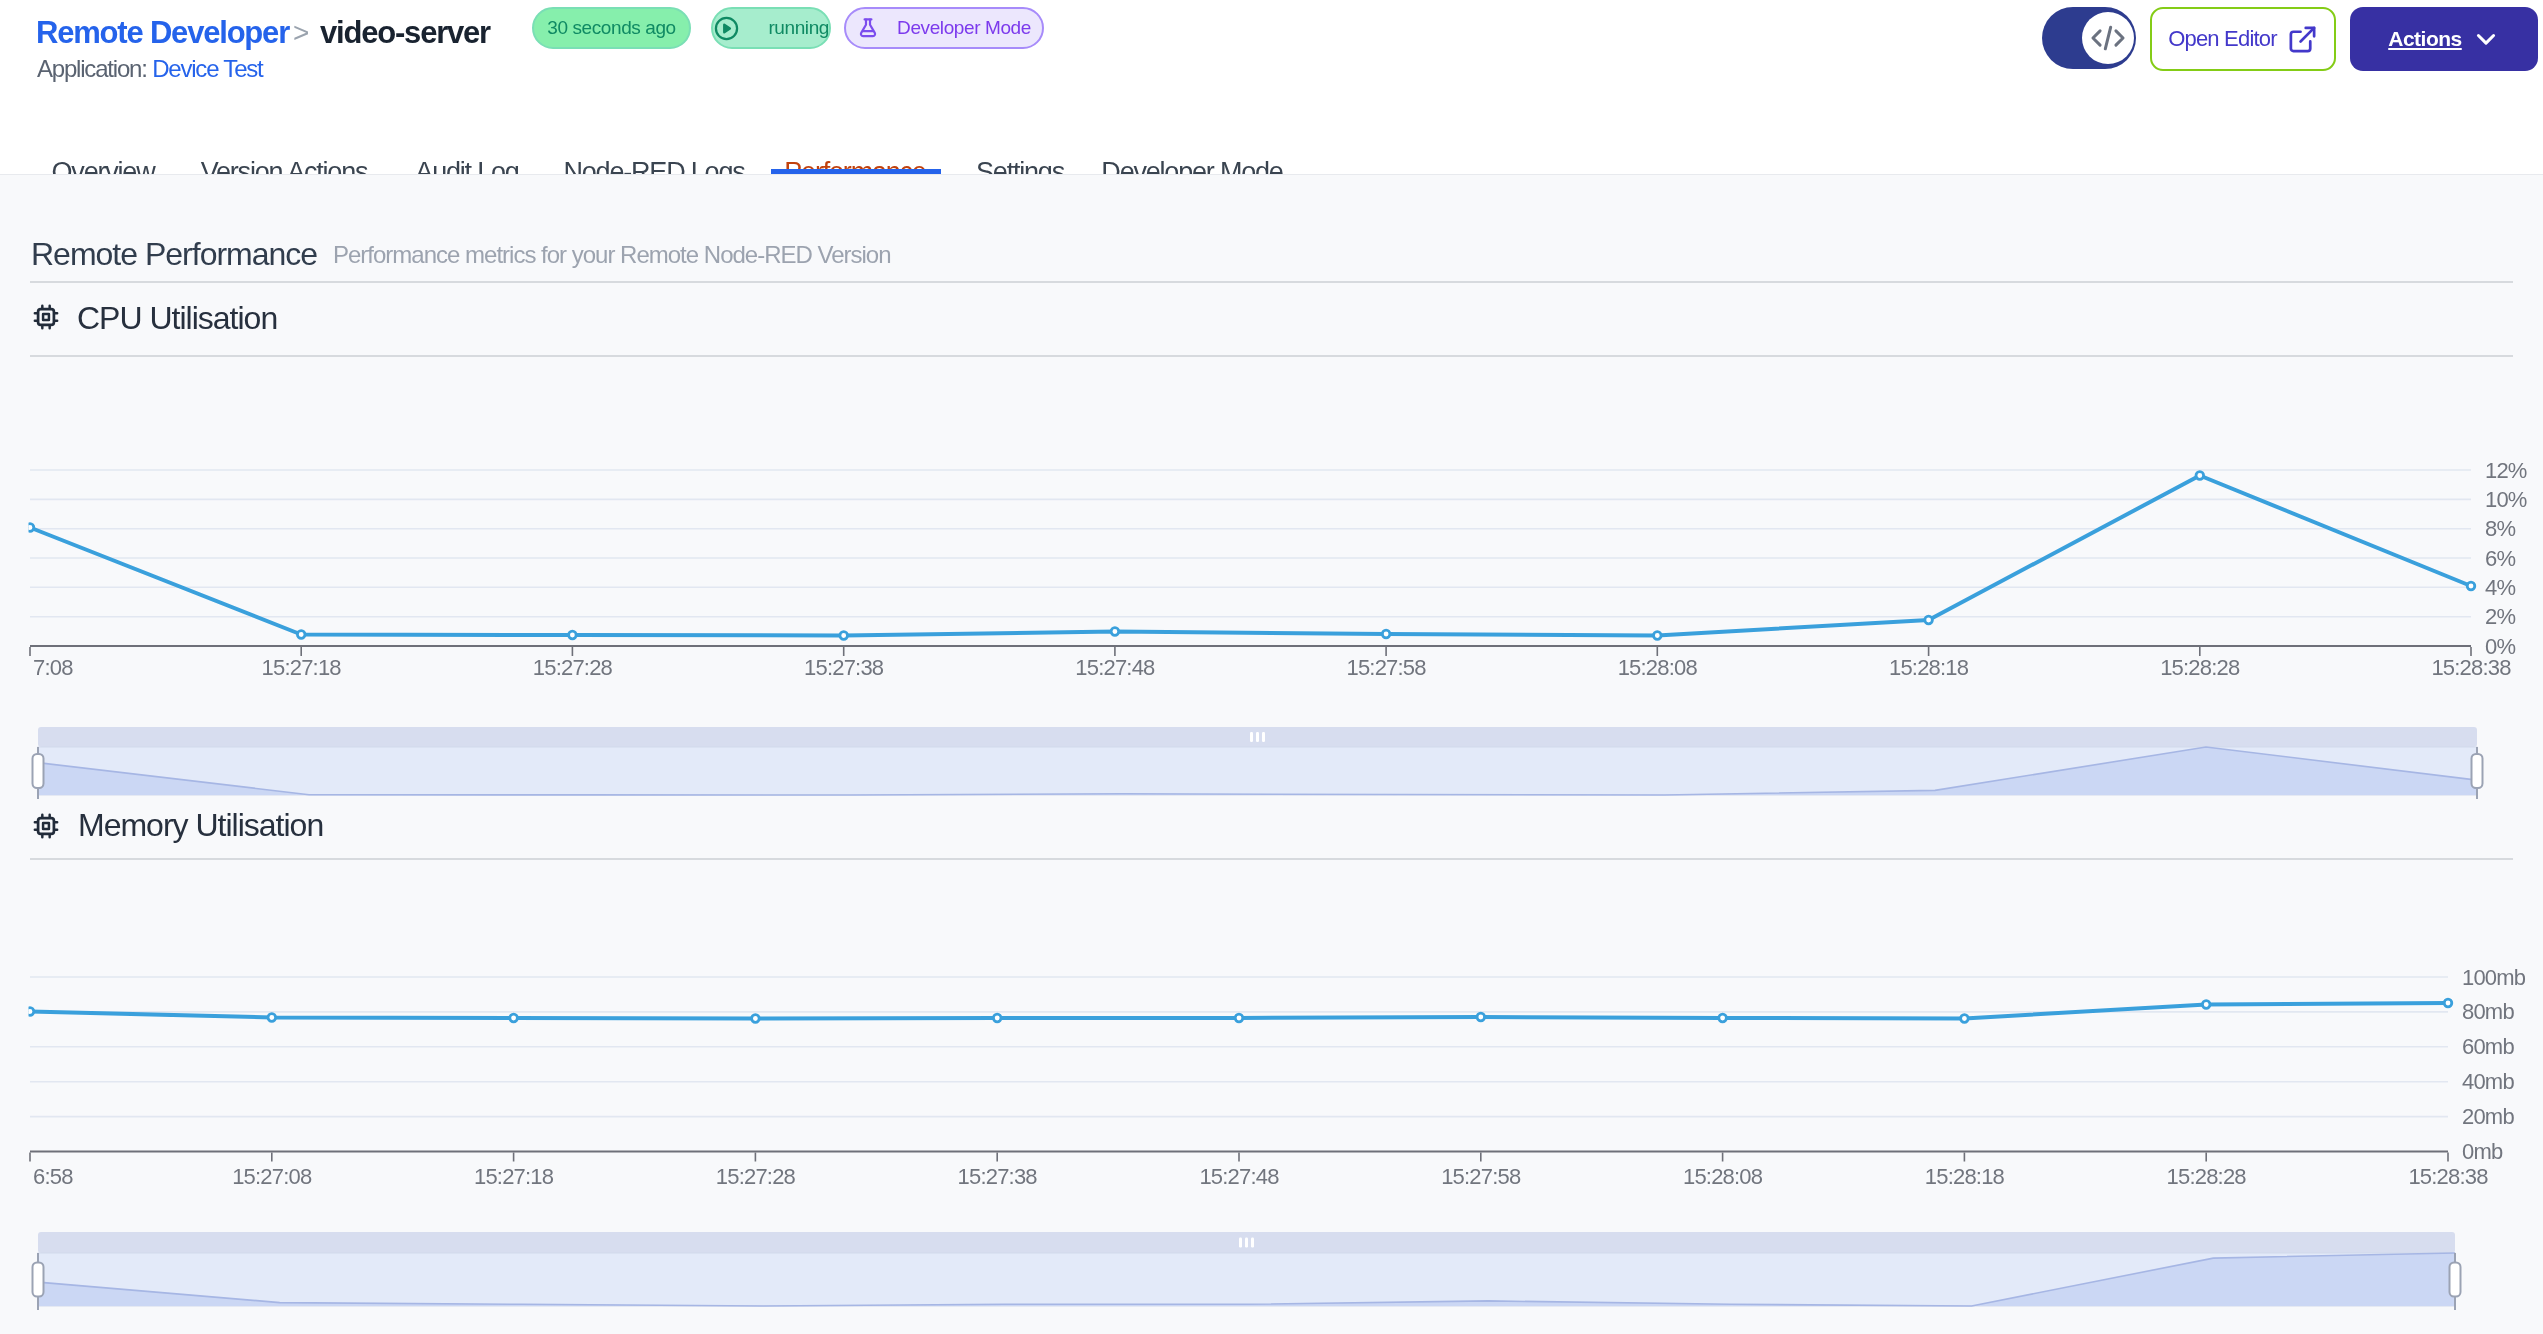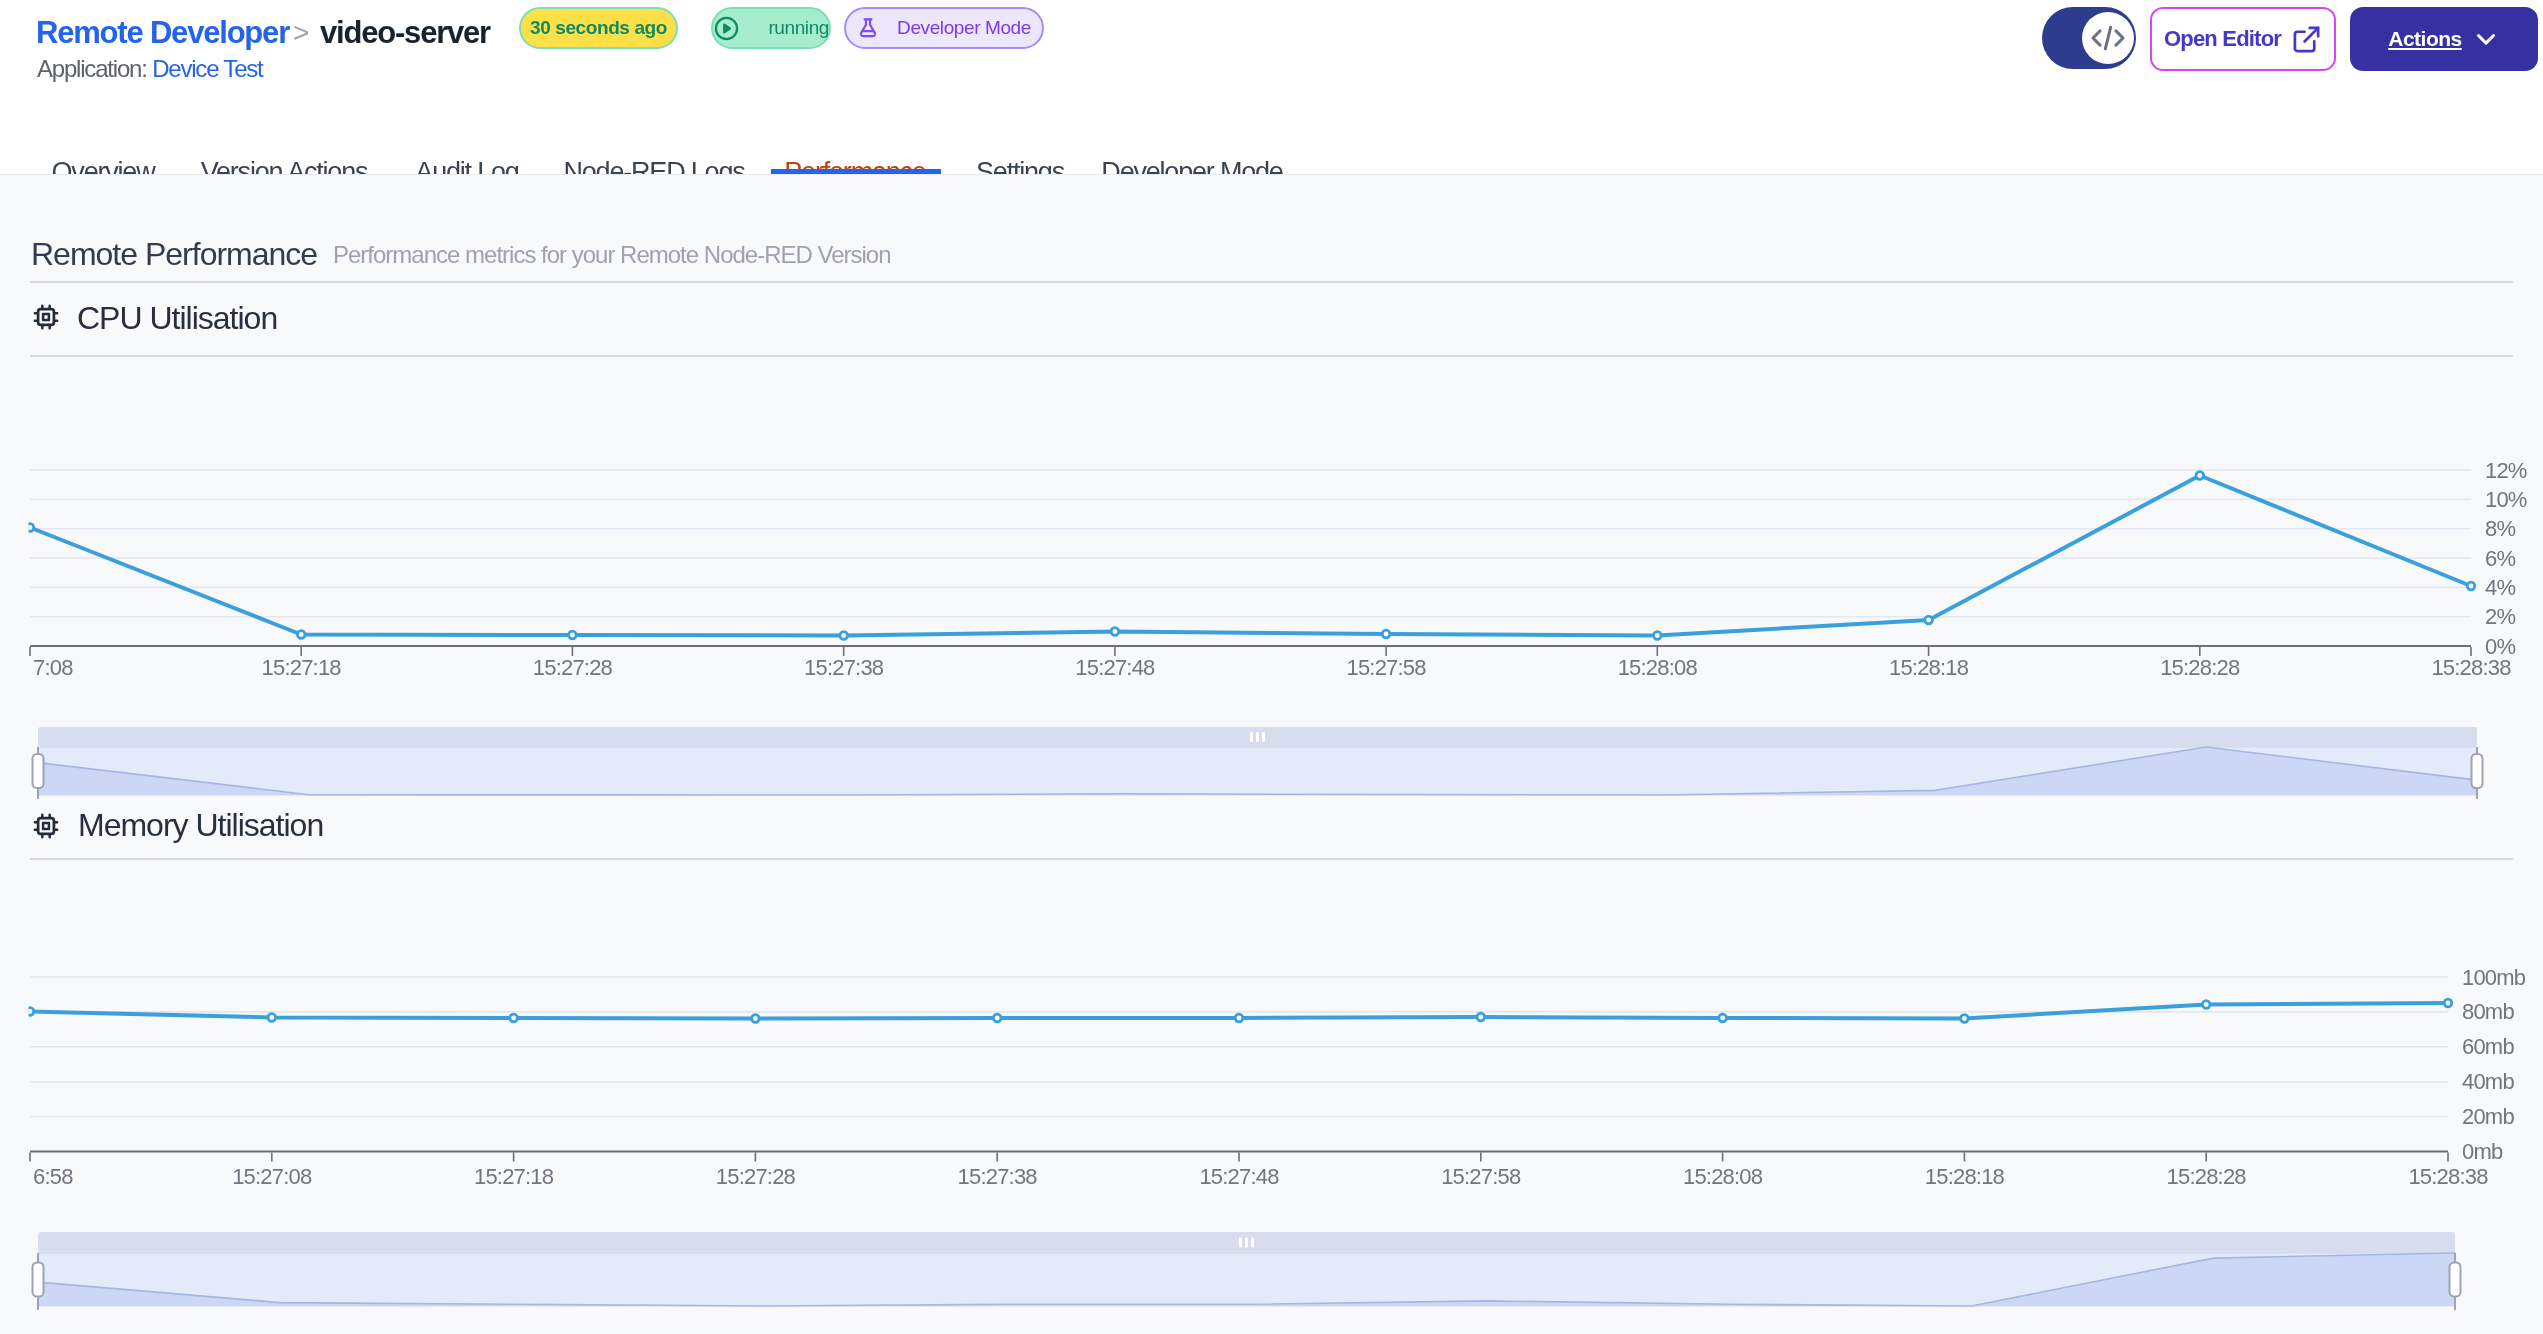--- a/index.html
+++ b/index.html
@@ -5,26 +5,26 @@
 * { margin:0; padding:0; box-sizing:border-box; }
 html,body { width:2543px; height:1334px; background:#fff; font-family:"Liberation Sans", sans-serif; overflow:hidden; position:relative; }
 .abs { position:absolute; }
 .content { position:absolute; left:0; top:174px; width:2543px; height:1160px; background:#f8f9fb; border-top:1px solid #e8eaee; }
 .crumb1 { position:absolute; left:36px; top:15px; font-size:31px; font-weight:bold; letter-spacing:-1.2px; color:#2563eb; }
 .crumbsep { position:absolute; left:293px; top:17px; font-size:28px; font-weight:400; color:#9aa3ae; }
 .crumb2 { position:absolute; left:320px; top:15px; font-size:31px; font-weight:bold; letter-spacing:-1.2px; color:#192330; }
 .approw { position:absolute; left:37px; top:55px; font-size:24px; letter-spacing:-1.2px; color:#5a6371; }
 .approw a { color:#2563eb; text-decoration:none; }
 .badge { position:absolute; top:7px; height:42px; border-radius:21px; font-size:19px; letter-spacing:-0.4px; display:flex; align-items:center; justify-content:center; gap:8px; }
-.b1 { left:519px; width:159px; background:#fde047; border:2px solid #7adfb5; color:#0f8a63;font-weight:bold; }
+.b1 { left:532px; width:159px; background:#86efac; border:2px solid #7adfb5; color:#0f8a63; }
 .b2 { left:711px; width:120px; background:#a6edcd; border:2px solid #7adfb5; color:#0f8a63;justify-content:space-between; }
 .b3 { left:844px; width:200px; background:#ece7fd; border:2px solid #a78bfa; color:#7c3aed; }
 .toggle { position:absolute; left:2042px; top:7px; width:94px; height:62px; border-radius:31px; background:#2d3c8f; }
 .togcirc { position:absolute; left:40px; top:5px; width:52px; height:52px; border-radius:26px; background:#fff; display:flex; align-items:center; justify-content:center; }
-.openbtn { position:absolute; left:2150px; top:7px; width:186px; height:64px; border-radius:13px; background:#fff; border:2px solid #d946ef; color:#4338ca; font-size:22px; font-weight:bold; letter-spacing:-0.8px; display:flex; align-items:center; justify-content:center; gap:10px; }
+.openbtn { position:absolute; left:2150px; top:7px; width:186px; height:64px; border-radius:13px; background:#fff; border:2px solid #84cc16; color:#4338ca; font-size:22px; font-weight:normal; letter-spacing:-0.8px; display:flex; align-items:center; justify-content:center; gap:10px; }
 .actbtn { position:absolute; left:2350px; top:7px; width:188px; height:64px; border-radius:13px; background:#3730a3; color:#fff; font-size:21px; font-weight:bold; letter-spacing:-0.5px; display:flex; align-items:center; justify-content:center; gap:10px;text-decoration:underline; }
 .tab { position:absolute; top:127px; transform:translateX(-50%); font-size:27px; letter-spacing:-1.2px; color:#3a4450;margin-top:30px; }
 .tab.active { color:#c2410c; }
 .tabline { position:absolute; left:771px; top:169px; width:170px; height:5px; background:#2563eb; }
 .title { position:absolute; left:31px; top:236px; font-size:32px; letter-spacing:-1px; color:#313d4d; }
 .subtitle { position:absolute; left:333px; top:241px; font-size:24px; letter-spacing:-1px; color:#9ca3af; }
 .hr { position:absolute; left:30px; width:2483px; height:0; border-top:2px solid #d7dade; }
 .sechead { position:absolute; font-size:32px; font-weight:500; letter-spacing:-1px; color:#27303e; }
 .secicon { position:absolute; left:33px; }
 .xl { font-size:22px; letter-spacing:-0.8px; fill:#71757e; dominant-baseline:central; }

